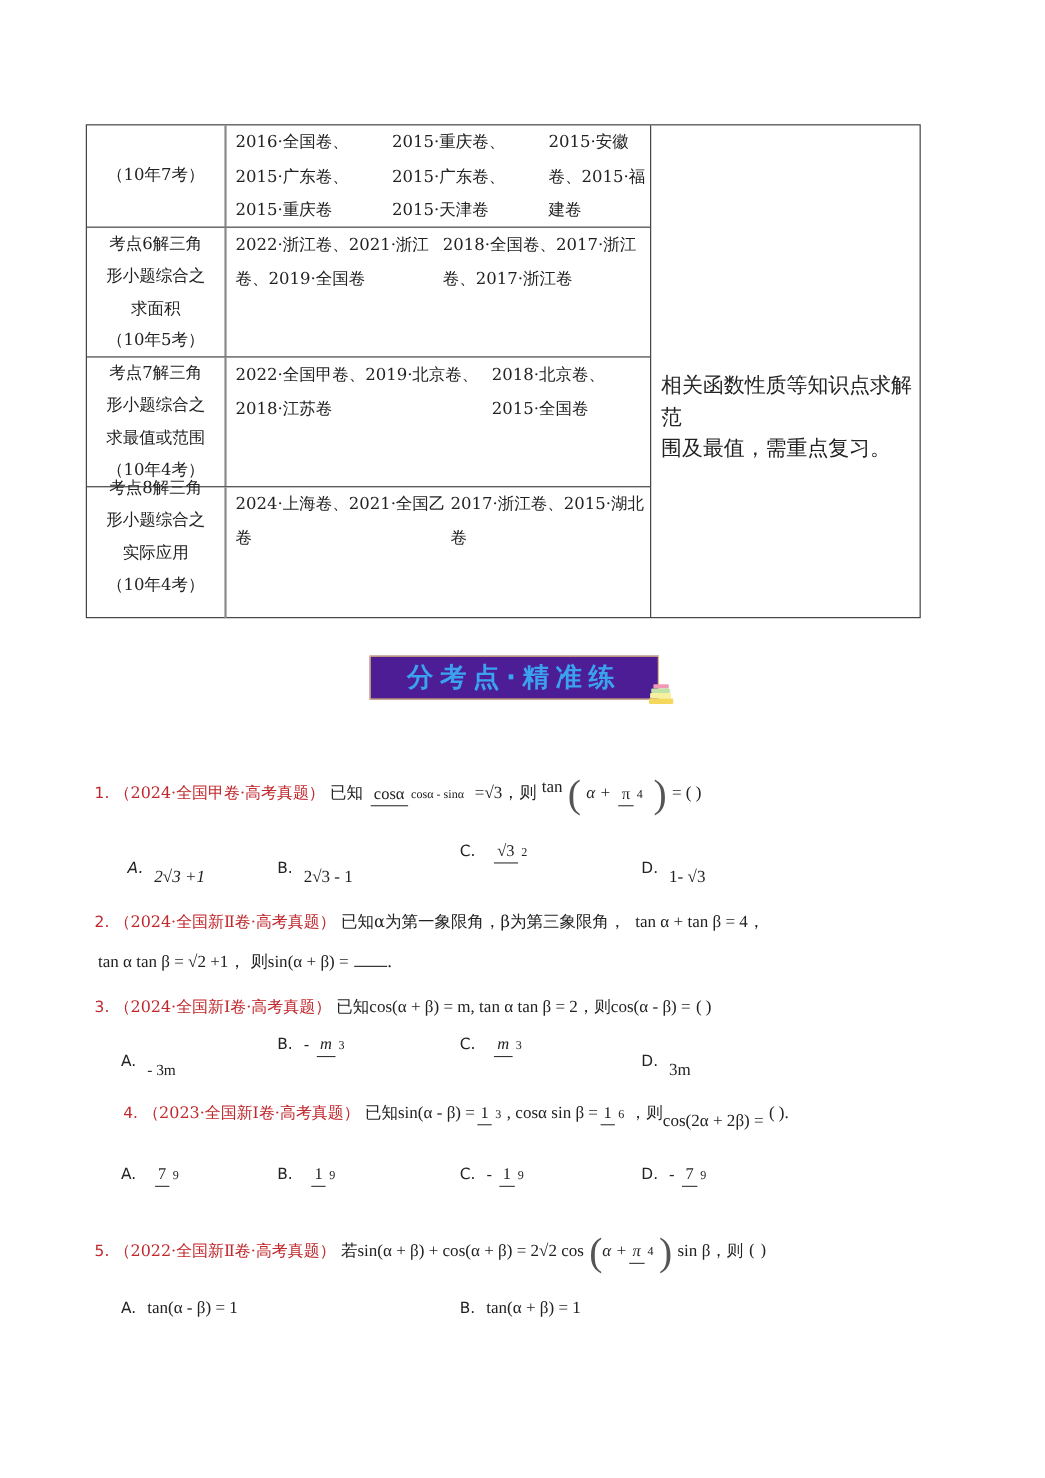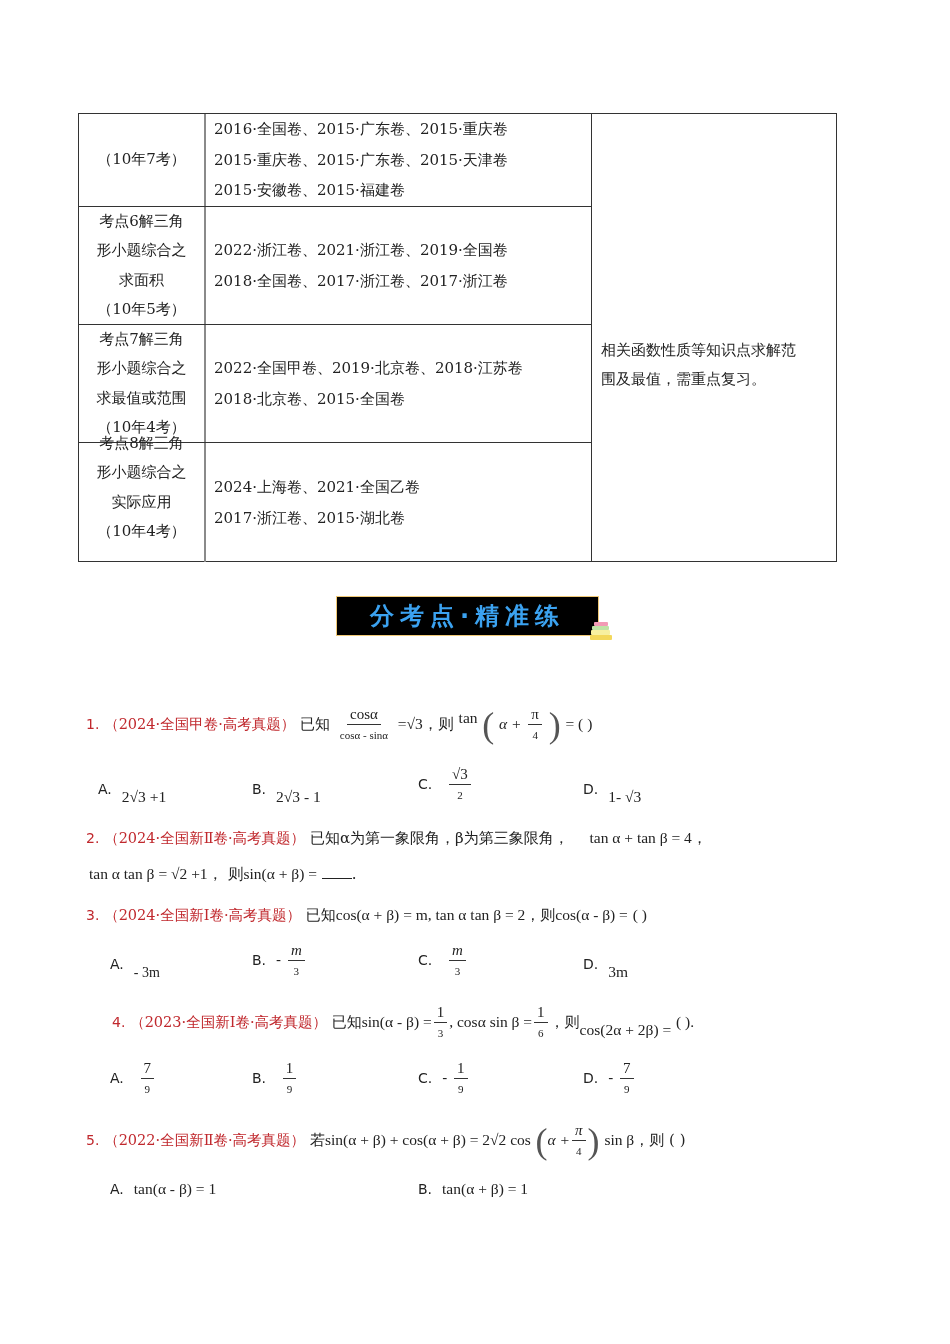--- a/index.html
+++ b/index.html
@@ -8,37 +8,37 @@
 
   .page { position: absolute; left: 0; top: 0; width: 950px; height: 1344px; }
 
   
   .tbl { position: absolute; left: 78px; top: 113px; width: 759px; height: 449px; border: 1px solid #333; }
   .col-a { position: absolute; left: 0; width: 125px; }
   .col-b { position: absolute; left: 125px; width: 387px; border-left: 2px solid #8a8a8a; }
   .col-c { position: absolute; left: 512px; width: 246px; top: 0; bottom: 0; border-left: 1px solid #333; }
   .row-line { position: absolute; left: 0; width: 512px; height: 1px; background: #333; }
   .cell-a { text-align: center; font-size: 15px; line-height: 29.5px; color: #222; display: flex; flex-direction: column; justify-content: center; }
-  .cell-b { font-size: 15px; line-height: 30.5px; padding-left: 8px; color: #222; display: flex; flex-direction: column; justify-content: center; }
-  .cell-c { position: absolute; left: 9px; top: 222px; width: 232px; font-size: 15px; line-height: 29px; color: #222; }
+  .cell-b { font-size: 15px; line-height: 30.5px; padding-left: 8px; color: #222; display: flex; flex-direction: row; justify-content: center; }
+  .cell-c { position: absolute; left: 9px; top: 222px; width: 232px; font-size: 19px; line-height: 29px; color: #222; }
 
   
-  .banner { position: absolute; left: 336px; top: 596px; width: 263px; height: 40px; border: 1.5px solid #f0c977; background: #000000; display: flex; align-items: center; justify-content: center; }
+  .banner { position: absolute; left: 336px; top: 596px; width: 263px; height: 40px; border: 1.5px solid #f0c977; background: #4c1d95; display: flex; align-items: center; justify-content: center; }
   .banner span { font-family: "DejaVu Sans", "Liberation Sans", sans-serif; font-weight: bold; font-size: 24px; letter-spacing: 6px; color: #3ba2f0; }
   .books { position: absolute; left: 588px; top: 620px; width: 28px; height: 22px; }
 
   .section-title { position: absolute; left: 0; width: 950px; top: 658px; text-align: center; font-size: 19px; font-weight: bold; color: #e8741b; font-family: "DejaVu Serif", "Liberation Serif", serif; }
 
   
   .q { position: absolute; left: 86px; font-size: 15px; color: #222; white-space: nowrap; }
   .qnum { font-family: "DejaVu Sans", "Liberation Sans", sans-serif; color: #c0282d; font-size: 14px; }
   .qsrc { color: #c0282d; font-size: 14.5px; }
   .m { font-family: "Liberation Serif", "DejaVu Serif", serif; font-size: 15.5px; }
   .mi { font-style: italic; }
-  .frac { display: inline-flex; flex-direction: column; align-items: center; vertical-align: middle; margin: 0 2px; font-family: "Liberation Serif", serif; }
+  .frac { display: inline-flex; flex-direction: row; align-items: center; vertical-align: middle; margin: 0 2px; font-family: "Liberation Serif", serif; }
   .frac .num { padding: 0 3px; border-bottom: 1px solid #333; line-height: 20px; font-size: 15px; }
   .frac .den { padding: 0 3px; line-height: 20px; font-size: 11px; }
   .big-paren { font-size: 36px; font-weight: 100; color: #555; vertical-align: middle; font-family: "Liberation Serif", serif; line-height: 1; }
   .blank { display: inline-block; width: 30px; border-bottom: 1.2px solid #222; height: 14px; vertical-align: baseline; }
 
   .opt { position: absolute; font-size: 15px; white-space: nowrap; color: #222; }
   .opt-label { font-family: "DejaVu Sans", "Liberation Sans", sans-serif; font-size: 14px; margin-right: 10px; }
 </style>
 </head>
 <body>
@@ -123,42 +123,42 @@
     <span class="m" style="vertical-align: 6px;">tan</span>
     <span class="big-paren">(</span>
     <span class="m mi">α +</span>
     <span class="frac">
       <span class="num">π</span>
       <span class="den">4</span>
     </span>
     <span class="big-paren">)</span>
     <span class="m">= (    )</span>
   </div>
-  <div class="opt" style="left:98px;top:780px;">
+  <div class="opt" style="left:116px;top:780px;font-style:italic;">
     <span class="opt-label">A.</span><span class="m" style="position:relative;top:8px;">2√3 +1</span>
   </div>
   <div class="opt" style="left:252px;top:780px;">
     <span class="opt-label">B.</span><span class="m" style="position:relative;top:8px;">2√3 - 1</span>
   </div>
   <div class="opt" style="left:418px;top:764px;">
     <span class="opt-label">C.</span>
     <span class="frac">
       <span class="num">√3</span>
       <span class="den">2</span>
     </span>
   </div>
   <div class="opt" style="left:583px;top:780px;">
     <span class="opt-label">D.</span><span class="m" style="position:relative;top:8px;">1- √3</span>
   </div>
 
   <div class="q" style="top:828px;">
     <span class="qnum">2.</span>
     <span class="qsrc">（2024·全国新Ⅱ卷·高考真题）</span>
     <span>已知α为第一象限角，β为第三象限角，</span>
-    <span class="m" style="margin-left:16px;">tan α + tan β = 4，</span>
+    <span class="m" style="margin-left:4px;">tan α + tan β = 4，</span>
   </div>
   <div class="q" style="top:864px;left:89px;">
     <span class="m">tan α tan β = √2 +1，</span>
     <span class="m">则sin(α + β) =</span>
     <span class="blank"></span><span>.</span>
   </div>
 
   <div class="q" style="top:906px;">
     <span class="qnum">3.</span>
     <span class="qsrc">（2024·全国新Ⅰ卷·高考真题）</span>

